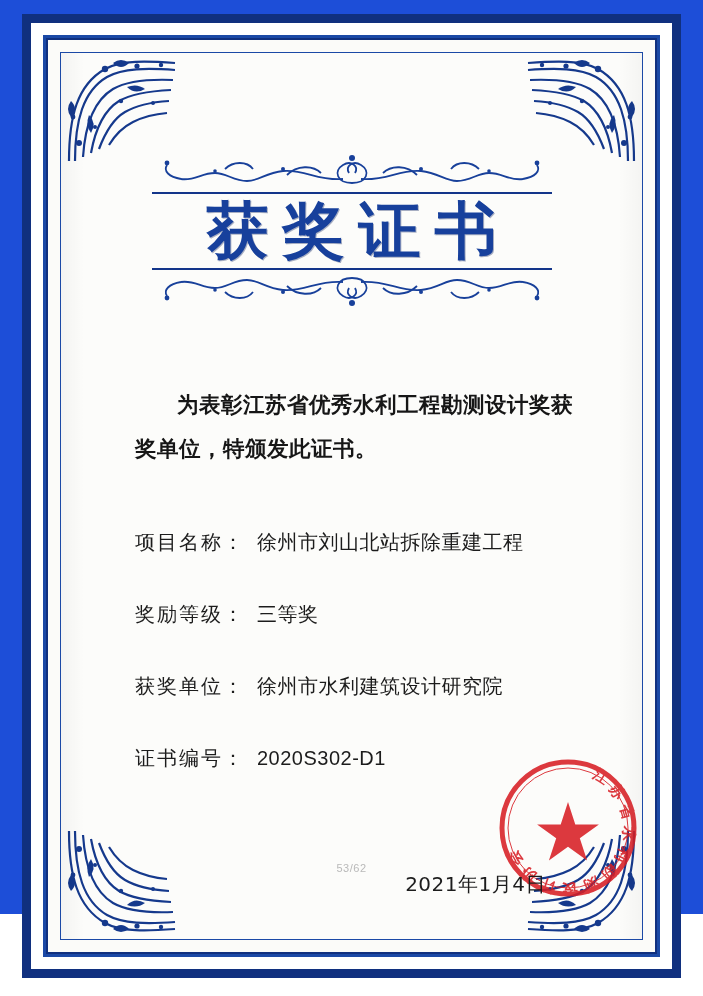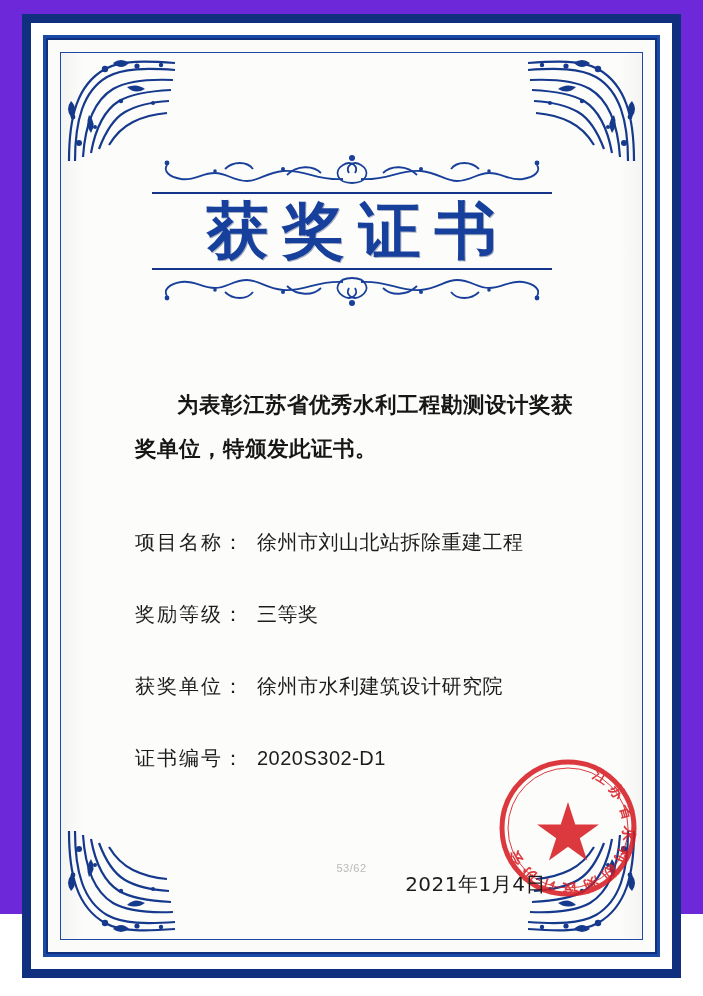--- a/index.html
+++ b/index.html
@@ -12,21 +12,21 @@
     height: 996px;
     font-family: "Liberation Sans", sans-serif;
     overflow: hidden;
   }
 
   
   .page {
     position: relative;
     width: 703px;
     height: 914px;
-    background: #6d28d9;
+    background: #1d4ed8;
     box-sizing: border-box;
     padding-left: 40px;
   }
 
   
   .cert-outer {
     position: absolute;
     left: 22px;
     top: 14px;
     width: 659px;

